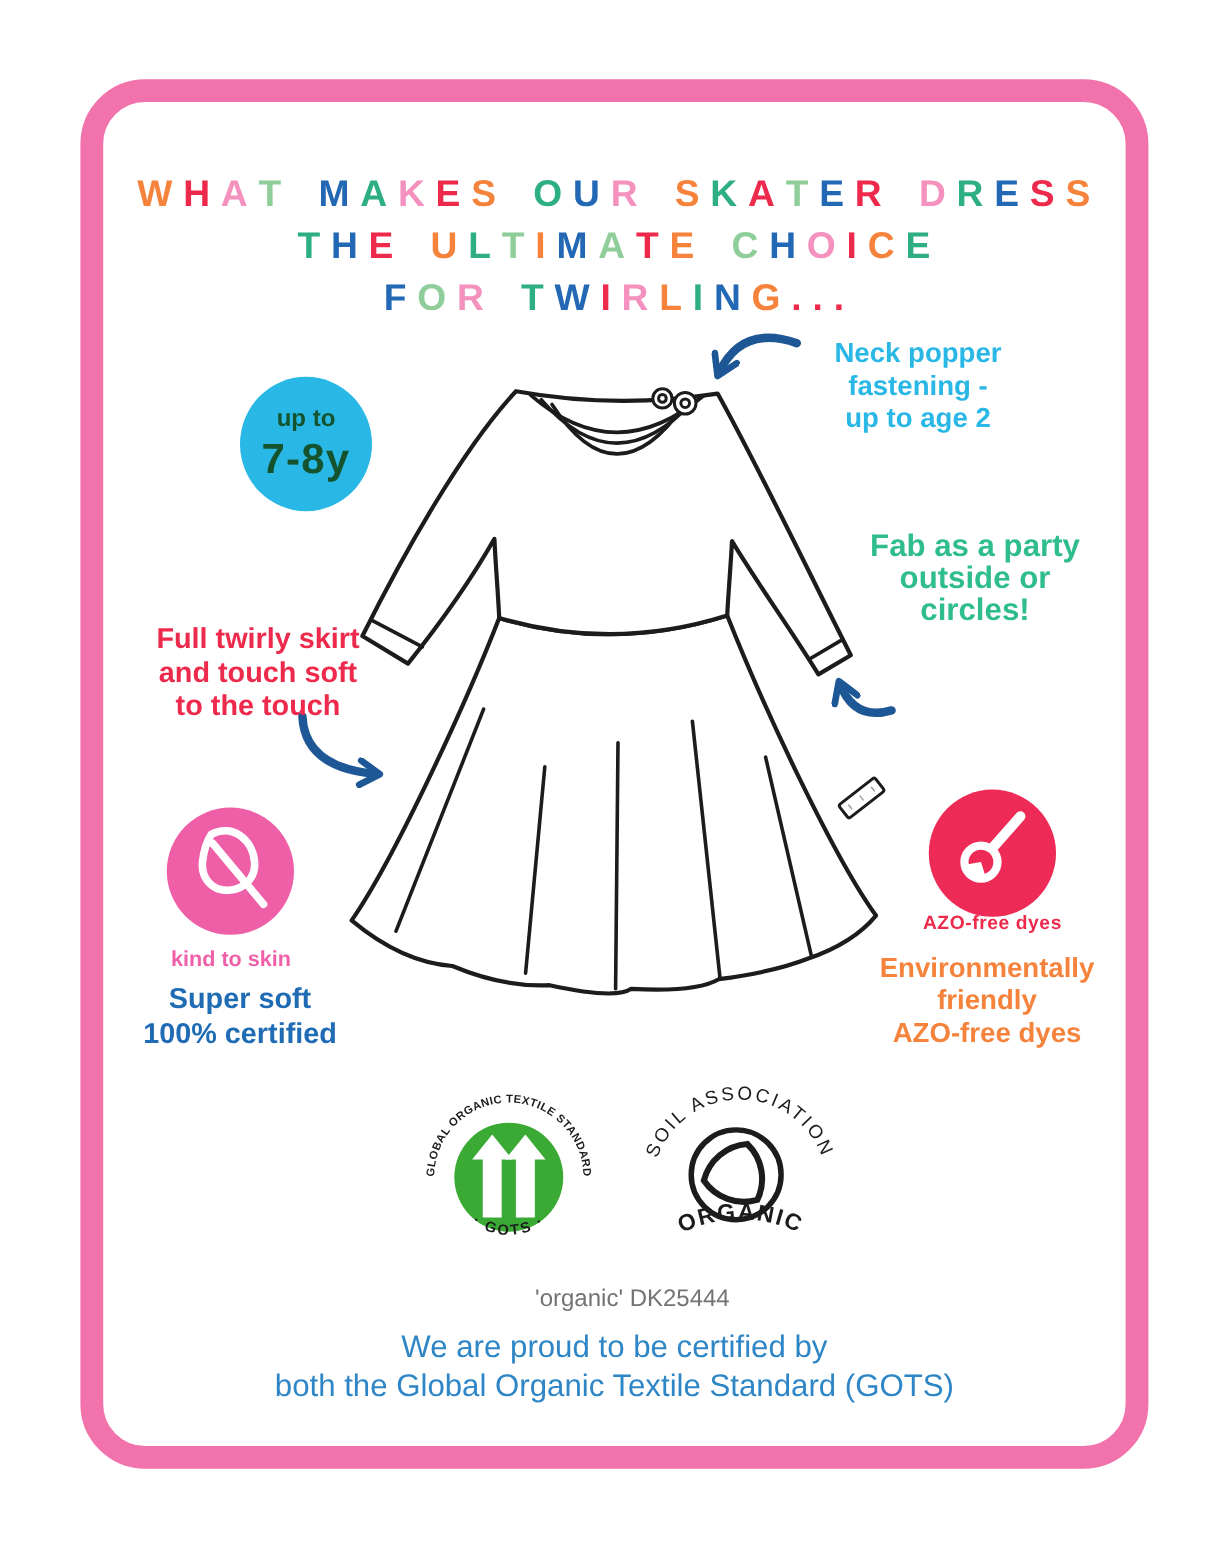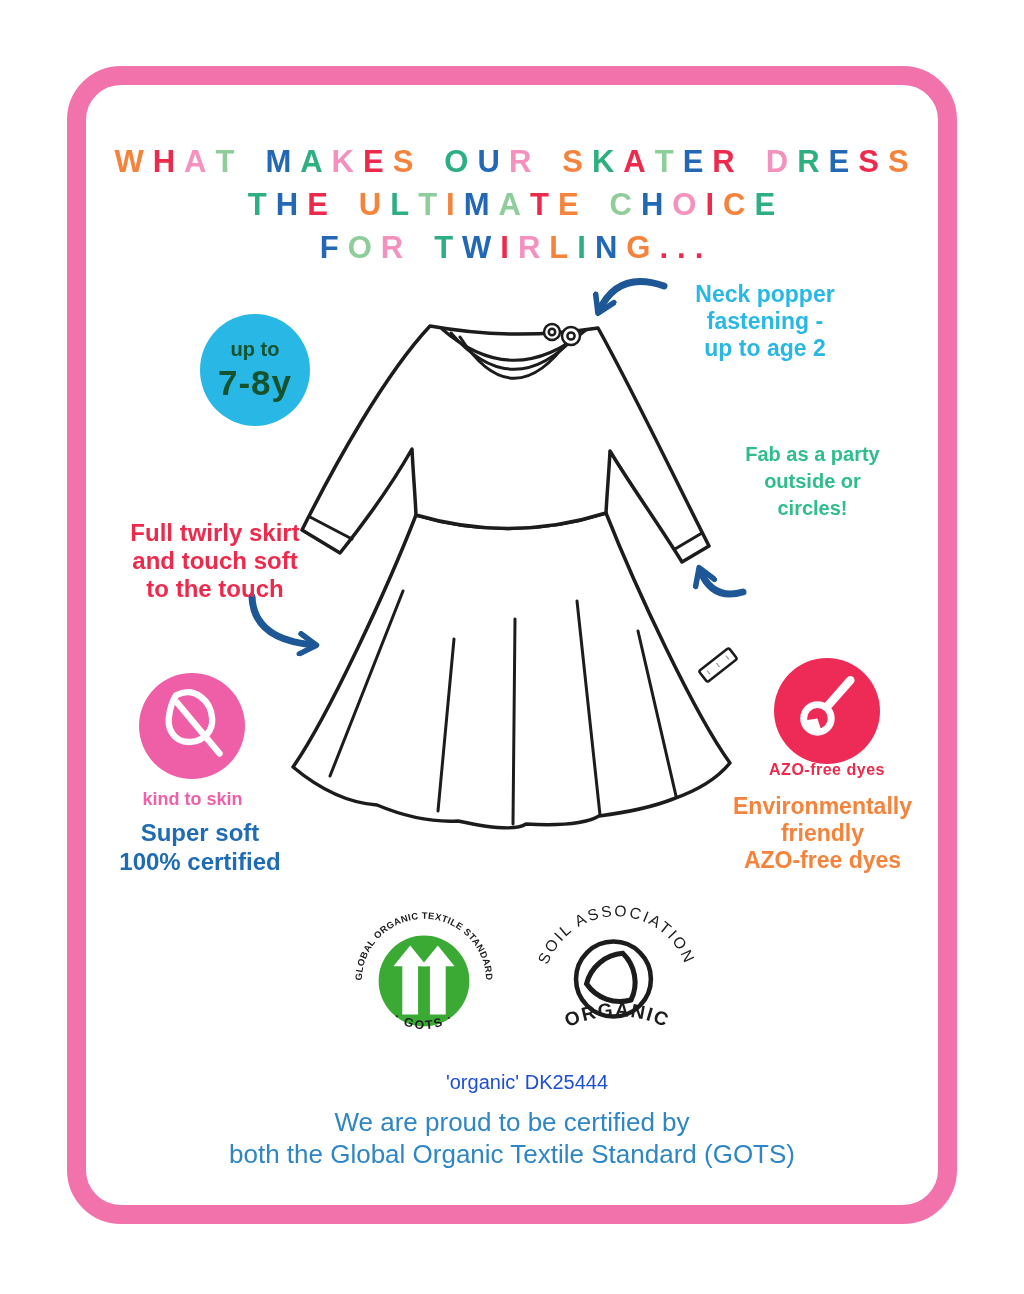--- a/index.html
+++ b/index.html
@@ -10,38 +10,38 @@
          border:19px solid var(--frame,#f272ac);border-radius:54px;}
   
   .title{left:0;top:134px;width:1024px;}
   .title-line{display:flex;justify-content:center;align-items:flex-end;gap:8px;
               height:43px;font-size:31px;font-weight:bold;letter-spacing:1px;}
   .title-line span{display:inline-block;line-height:1;}
   .title-line .sp{width:14px;}
   
   .callout{text-align:center;font-weight:bold;}
   .neck{left:670px;top:281px;width:190px;color:var(--cyan);font-size:23px;line-height:27px;}
-  .party{left:705px;top:441px;width:215px;color:var(--green);font-size:20px;line-height:27px;}
+  .party{left:705px;top:441px;width:215px;color:var(--green);font-size:26px;line-height:27px;}
   .twirl{left:95px;top:519px;width:240px;color:var(--red);font-size:24px;line-height:28px;}
   .soft{left:85px;top:818px;width:230px;color:var(--blue);font-size:24px;line-height:29px;}
   .azo{left:710px;top:793px;width:225px;color:var(--orange);font-size:23px;line-height:27px;}
   .cap{text-align:center;font-weight:bold;}
   .kindcap{left:110px;top:789px;width:165px;color:var(--pink);font-size:18px;}
   .azocap{left:762px;top:761px;width:130px;color:var(--red);font-size:16px;letter-spacing:.5px;}
   
   .size-badge{left:200px;top:314px;width:110px;height:112px;border-radius:50%;
               background:var(--cyan);color:#14532d;text-align:center;}
   .size-badge .t1{font-size:20px;font-weight:bold;margin-top:24px;}
   .size-badge .t2{font-size:35px;font-weight:bold;margin-top:2px;letter-spacing:1px;}
   .icon-badge{width:106px;height:106px;border-radius:50%;}
   .kind-badge{left:139px;top:673px;background:var(--pink_circle);}
   .azo-badge{left:774px;top:658px;background:var(--red_circle);}
   .icon-badge svg{width:100%;height:100%;display:block;}
   
-  .cert-code{left:377px;top:1071px;width:300px;text-align:center;color:#1d4ed8;
+  .cert-code{left:377px;top:1071px;width:300px;text-align:center;color:#737373;
              font-size:20px;font-weight:500;}
   .footer{left:112px;top:1106px;width:800px;text-align:center;color:var(--footer_blue);
           font-size:26px;line-height:32px;font-weight:400;}
   svg text{font-family:"Liberation Sans", sans-serif;}
 </style>
 </head>
 <body>
 
 <div class="abs frame"></div>
 

